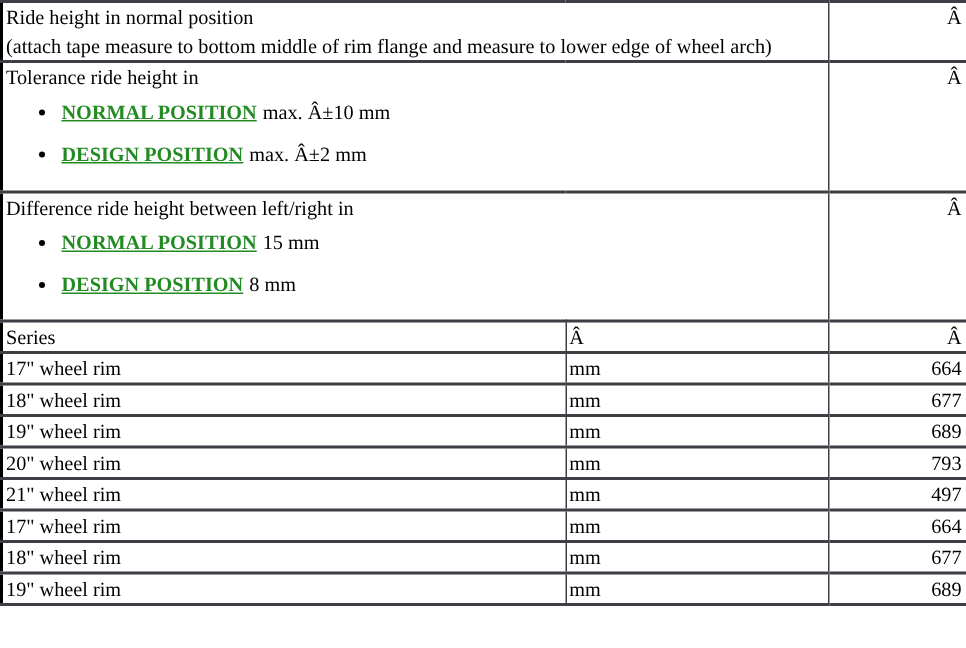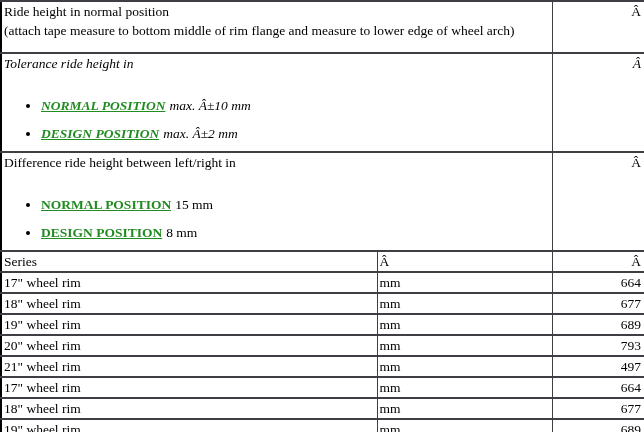--- a/index.html
+++ b/index.html
@@ -20,30 +20,30 @@
   }
   table.spec-table td {
     border: 1px solid #3e3e44;
     border-top-width: 2px;
     border-bottom-width: 2px;
     padding: 0 3px 0 2px;
     vertical-align: top;
     line-height: 19px;
     overflow: hidden;
   }
-  tr.row-tall-1 { height: 52px; }
-  tr.row-tall-2 { height: 87px; font-style: italic; }
+  tr.row-tall-1 { height: 40px; }
+  tr.row-tall-2 { height: 87px; }
   tr.row-tall-3 { height: 86px; }
   tr.row-small  { height: 20px; padding-left: 27px; }
   td.unit-cell  { text-align: left; line-height: 17px; }
   td.value-cell { text-align: right; line-height: 17px; }
   td.label-cell { line-height: 17px; }
   td.value-top  { text-align: right; }
   ul.bullet-list {
-    margin: 22px 0 0 0;
+    margin: 3px 0 0 0;
     padding-left: 37px;
   }
   ul.bullet-list li {
     margin-bottom: 7px;
     line-height: 21px;
   }
   .spec-link {
     color: #228B22;
     font-weight: bold;
     text-decoration: underline;

